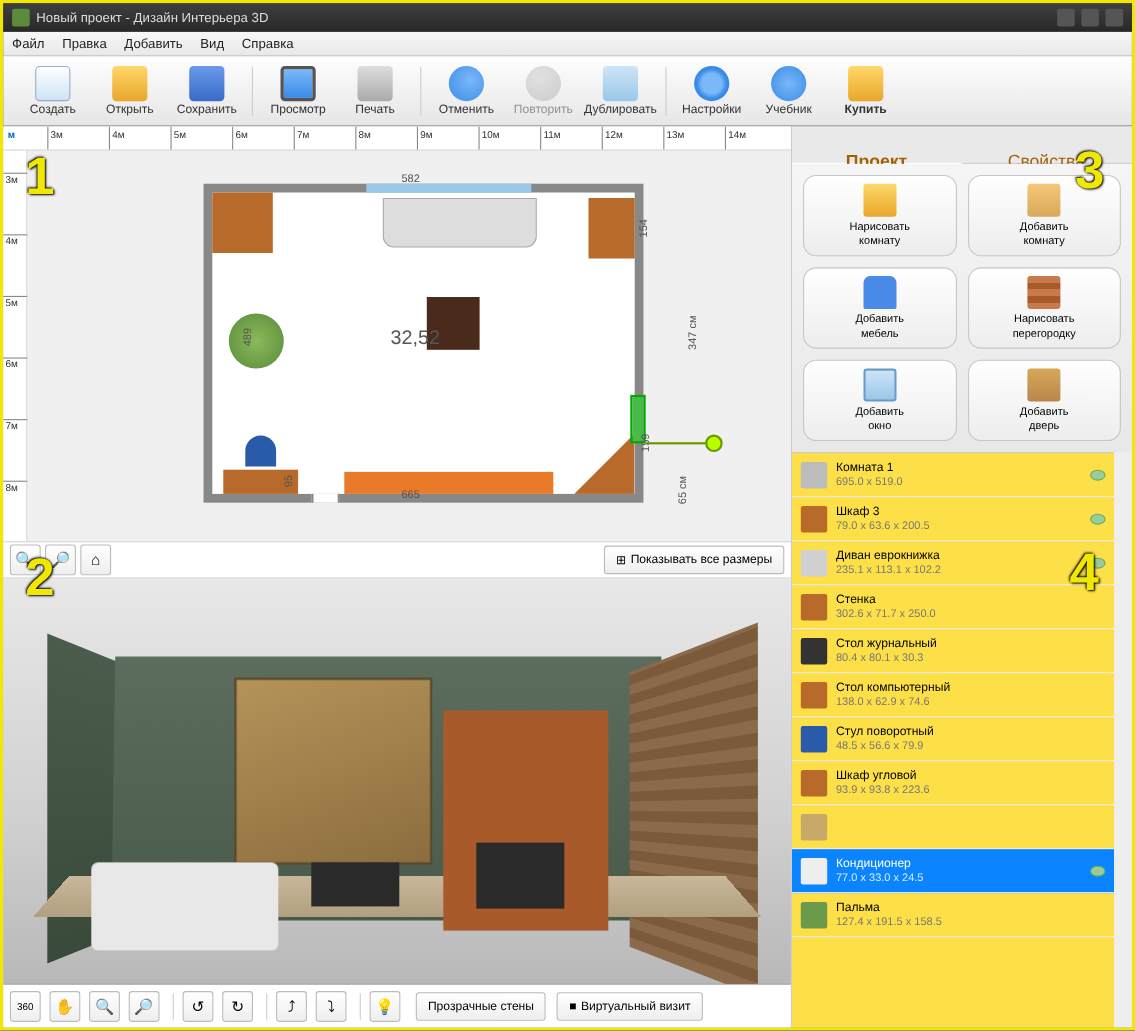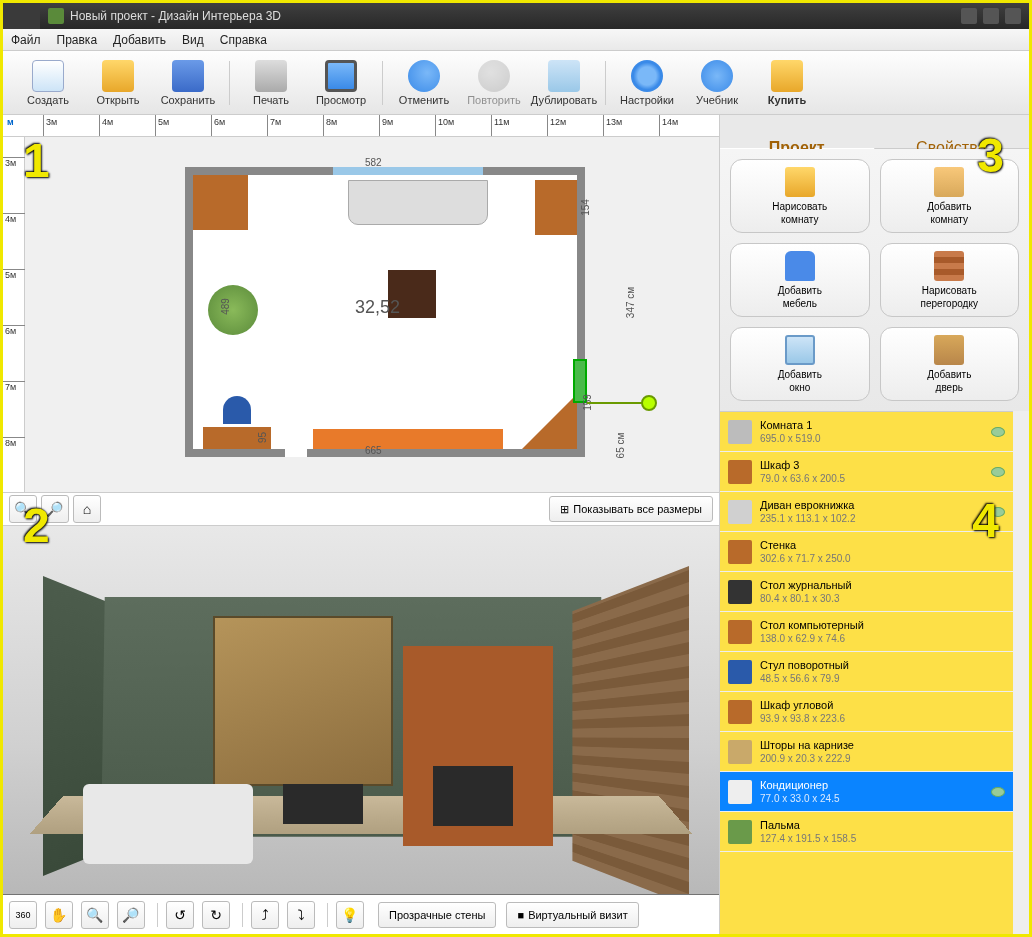--- a/index.html
+++ b/index.html
@@ -1,20 +1,20 @@
 <!DOCTYPE html>
 <html><head>
 <meta charset="utf-8">
 <style>
 * { margin: 0; padding: 0; box-sizing: border-box; font-family: Tahoma, Arial, sans-serif; }
 body { background: #3a3a3a; width: 1032px; height: 937px; overflow: hidden; }
 
 .outer-frame { border: 3px solid #f0e800; width: 1032px; height: 937px; background: #3a3a3a; position: relative; }
 
-.titlebar { background: linear-gradient(#3f3f3f,#282828); height: 26px; display:flex; align-items:center; padding:0 8px; color:#ddd; font-size:12px;margin-left:37px; }
+.titlebar { background: linear-gradient(#3f3f3f,#282828); height: 26px; display:flex; align-items:center; padding:0 8px; color:#ddd; font-size:12px; }
 .titlebar .app-icon { width:16px; height:16px; background:#5a8a3a; border-radius:2px; margin-right:6px; display:inline-block; }
 .title-spacer { flex:1; }
 .win-btn { width:16px; height:16px; margin-left:6px; background:#555; border-radius:2px; }
 
 .menubar { background: linear-gradient(#f7f7f7,#e9e9e9); height:22px; display:flex; align-items:center; padding:0 8px; font-size:12px; color:#222; border-bottom:1px solid #ccc; }
 .menubar span { margin-right:16px; cursor:default; }
 
 .toolbar { background: linear-gradient(#fefefe,#e6e6e6); height:64px; display:flex; align-items:center; padding:0 10px; border-bottom:1px solid #ccc; }
 .tbtn { display:flex; flex-direction:column; align-items:center; justify-content:center; width:70px; height:58px; font-size:11px; color:#333; cursor:pointer; }
 .tbtn .ico { width:32px; height:32px; margin-bottom:2px; border-radius:4px; }
@@ -117,26 +117,26 @@
     <div class="tbtn">
         <div class="ico" style="background:linear-gradient(#ffd76a,#e8a72a);"></div>
         <span>Открыть</span>
       </div>
     <div class="tbtn">
         <div class="ico" style="background:linear-gradient(#6a9ae8,#3a6ac8);"></div>
         <span>Сохранить</span>
       </div>
     <div class="tsep"></div>
     <div class="tbtn">
+        <div class="ico" style="background:linear-gradient(#7ab8f8,#3a8ae8);border:3px solid #555;"></div>
+        <span>Просмотр</span>
+      </div>
+    <div class="tbtn">
         <div class="ico" style="background:linear-gradient(#ddd,#aaa);"></div>
         <span>Печать</span>
-      </div>
-    <div class="tbtn">
-        <div class="ico" style="background:linear-gradient(#7ab8f8,#3a8ae8);border:3px solid #555;"></div>
-        <span>Просмотр</span>
       </div>
     <div class="tsep"></div>
     <div class="tbtn">
         <div class="ico" style="background:radial-gradient(circle at 60% 40%,#7ab8f8,#3a8ae8);border-radius:50%;"></div>
         <span>Отменить</span>
       </div>
     <div class="tbtn" style="opacity:0.5;">
         <div class="ico" style="background:radial-gradient(circle at 40% 40%,#ccc,#aaa);border-radius:50%;"></div>
         <span>Повторить</span>
       </div>
@@ -368,24 +368,20 @@
             </div>
             <div class="obj">
               <div class="oico" style="background: rgb(184, 106, 42);"></div>
               <div class="otxt">
                 <div>Шкаф угловой</div>
                 <div class="dims">93.9 x 93.8 x 223.6</div>
               </div>
             </div>
             <div class="obj">
               <div class="oico" style="background: rgb(201, 169, 106);"></div>
-              <div class="otxt">
-                <div>Шторы на карнизе</div>
-                <div class="dims">200.9 x 20.3 x 222.9</div>
-              </div>
             </div>
             <div class="obj selected">
               <div class="oico" style="background: rgb(238, 238, 238);"></div>
               <div class="otxt">
                 <div>Кондиционер</div>
                 <div class="dims">77.0 x 33.0 x 24.5</div>
               </div>
               <div class="eye"></div>
             </div>
             <div class="obj">

